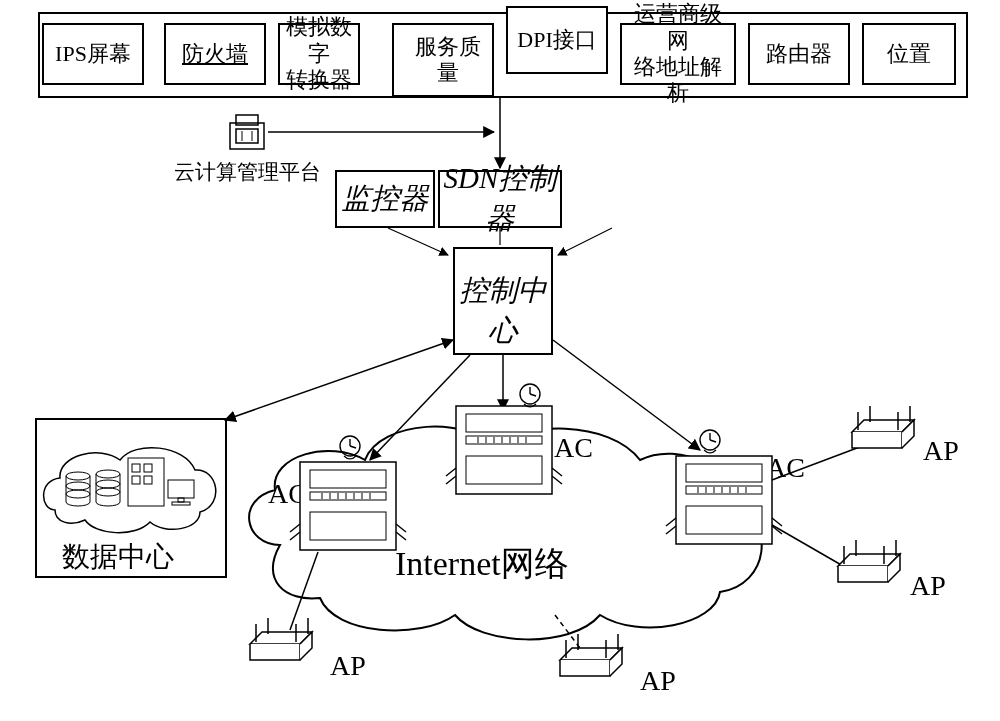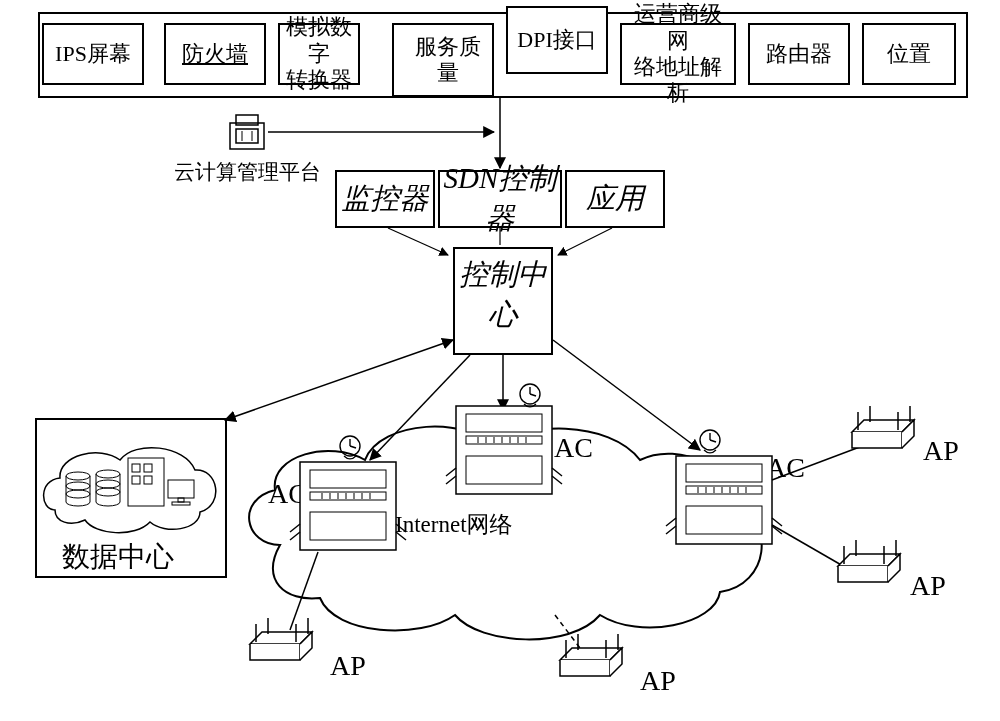--- a/index.html
+++ b/index.html
@@ -65,28 +65,27 @@
   <div class="box top-item" style="left:506px; top:6px; width:102px; height:68px;">DPI接口</div>
   <div class="box top-item" style="left:620px; top:23px; width:116px; height:62px; white-space:pre-line;">运营商级网
 络地址解析</div>
   <div class="box top-item" style="left:862px; top:23px; width:94px; height:62px;">位置</div>
   <div class="box top-item" style="left:748px; top:23px; width:102px; height:62px;">路由器</div>
 
   <div class="label" style="left:168px; top:158px; font-size:21px;margin-left:6px;">云计算管理平台</div>
 
   <div class="box mid-item" style="left:335px; top:170px; width:100px; height:58px;">监控器</div>
   <div class="box mid-item" style="left:438px; top:170px; width:124px; height:58px;">SDN控制器</div>
-  <div class="box mid-item" style="left:565px; top:170px; width:100px; height:58px;">应用</div>
-
-  <div class="box mid-item" style="left:453px; top:247px; width:100px; height:108px; align-items:flex-start; padding-top:6px;">控制中心</div>
+
+  <div class="box mid-item" style="left:453px; top:247px; width:100px; height:108px; align-items:flex-start; padding-top:22px;">控制中心</div>
 
   <div class="box" style="left:35px; top:418px; width:192px; height:160px; display:block;"></div>
   <div class="label" style="left:62px; top:538px; font-size:28px;">数据中心</div>
 
-  <div class="label" style="left:395px; top:509px; font-size:23px;">Internet网络</div>
+  <div class="label" style="left:395px; top:541px; font-size:34px;">Internet网络</div>
 
   <div class="label" style="left:268px; top:478px; font-size:28px;">AC</div>
   <div class="label" style="left:554px; top:432px; font-size:28px;">AC</div>
   <div class="label" style="left:766px; top:452px; font-size:28px;">AC</div>
 
   <div class="label" style="left:330px; top:650px; font-size:28px;">AP</div>
   <div class="label" style="left:640px; top:665px; font-size:28px;">AP</div>
   <div class="label" style="left:910px; top:570px; font-size:28px;">AP</div>
   <div class="label" style="left:923px; top:435px; font-size:28px;">AP</div>
 

